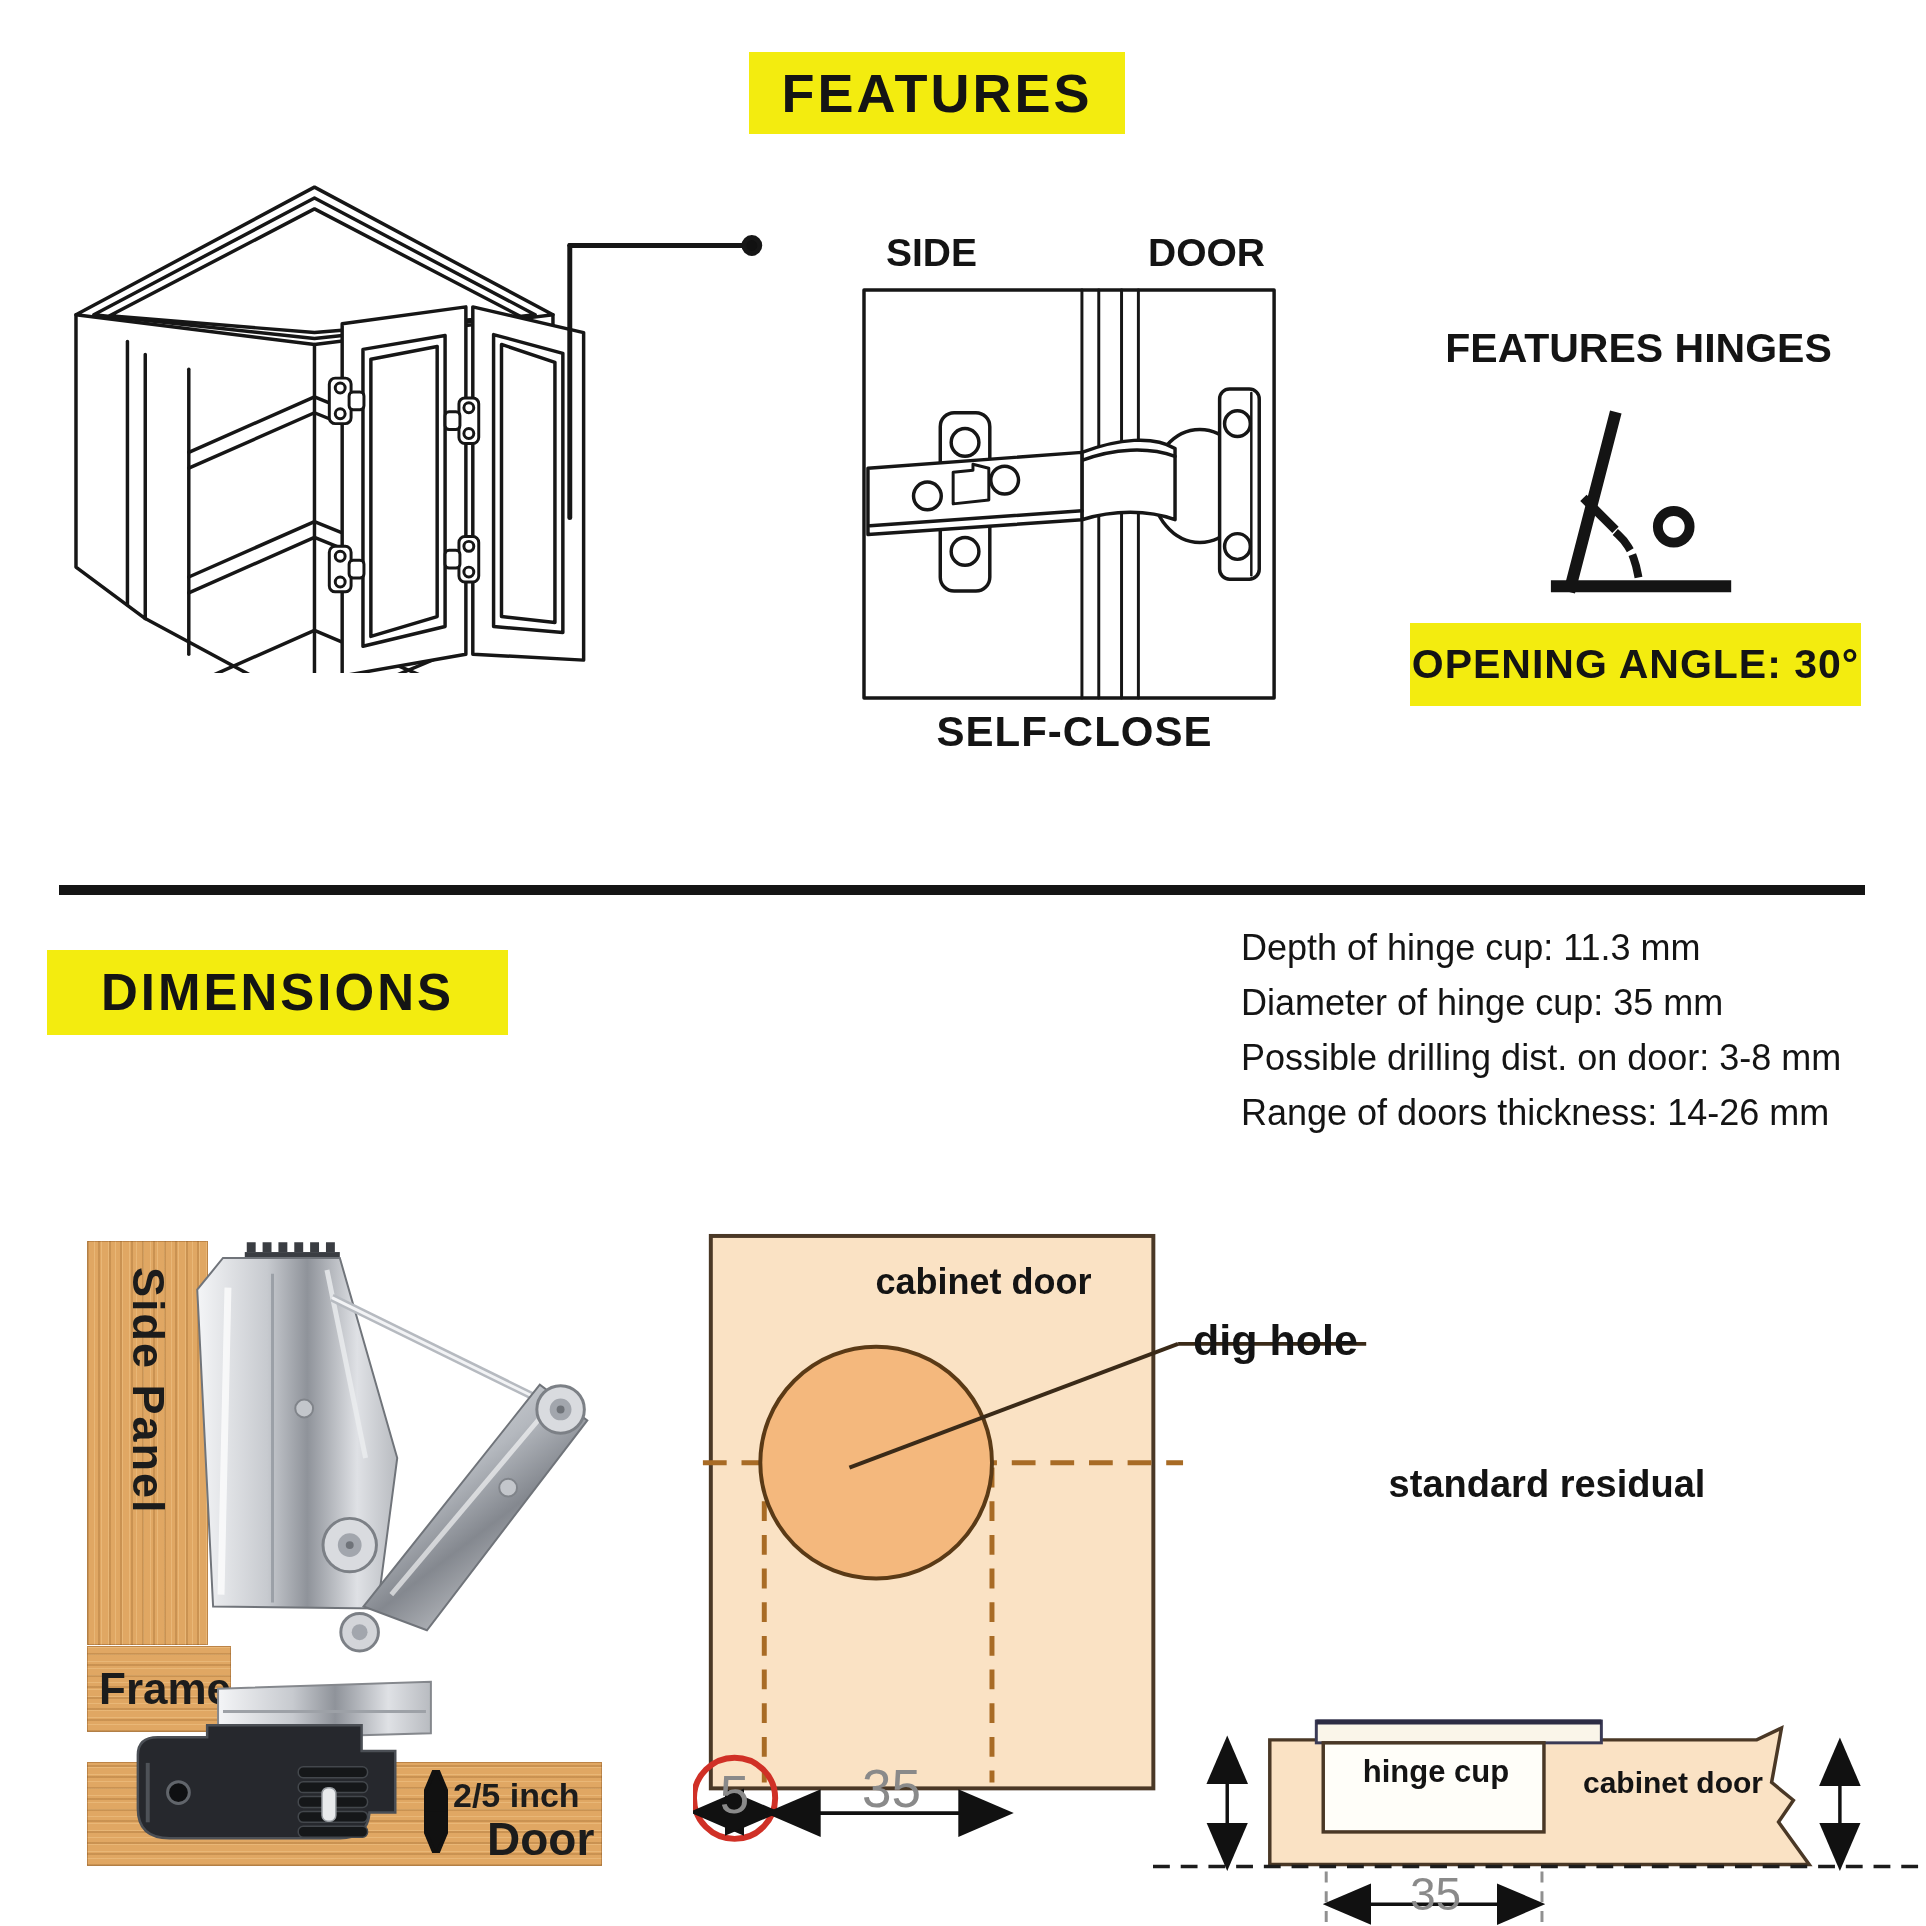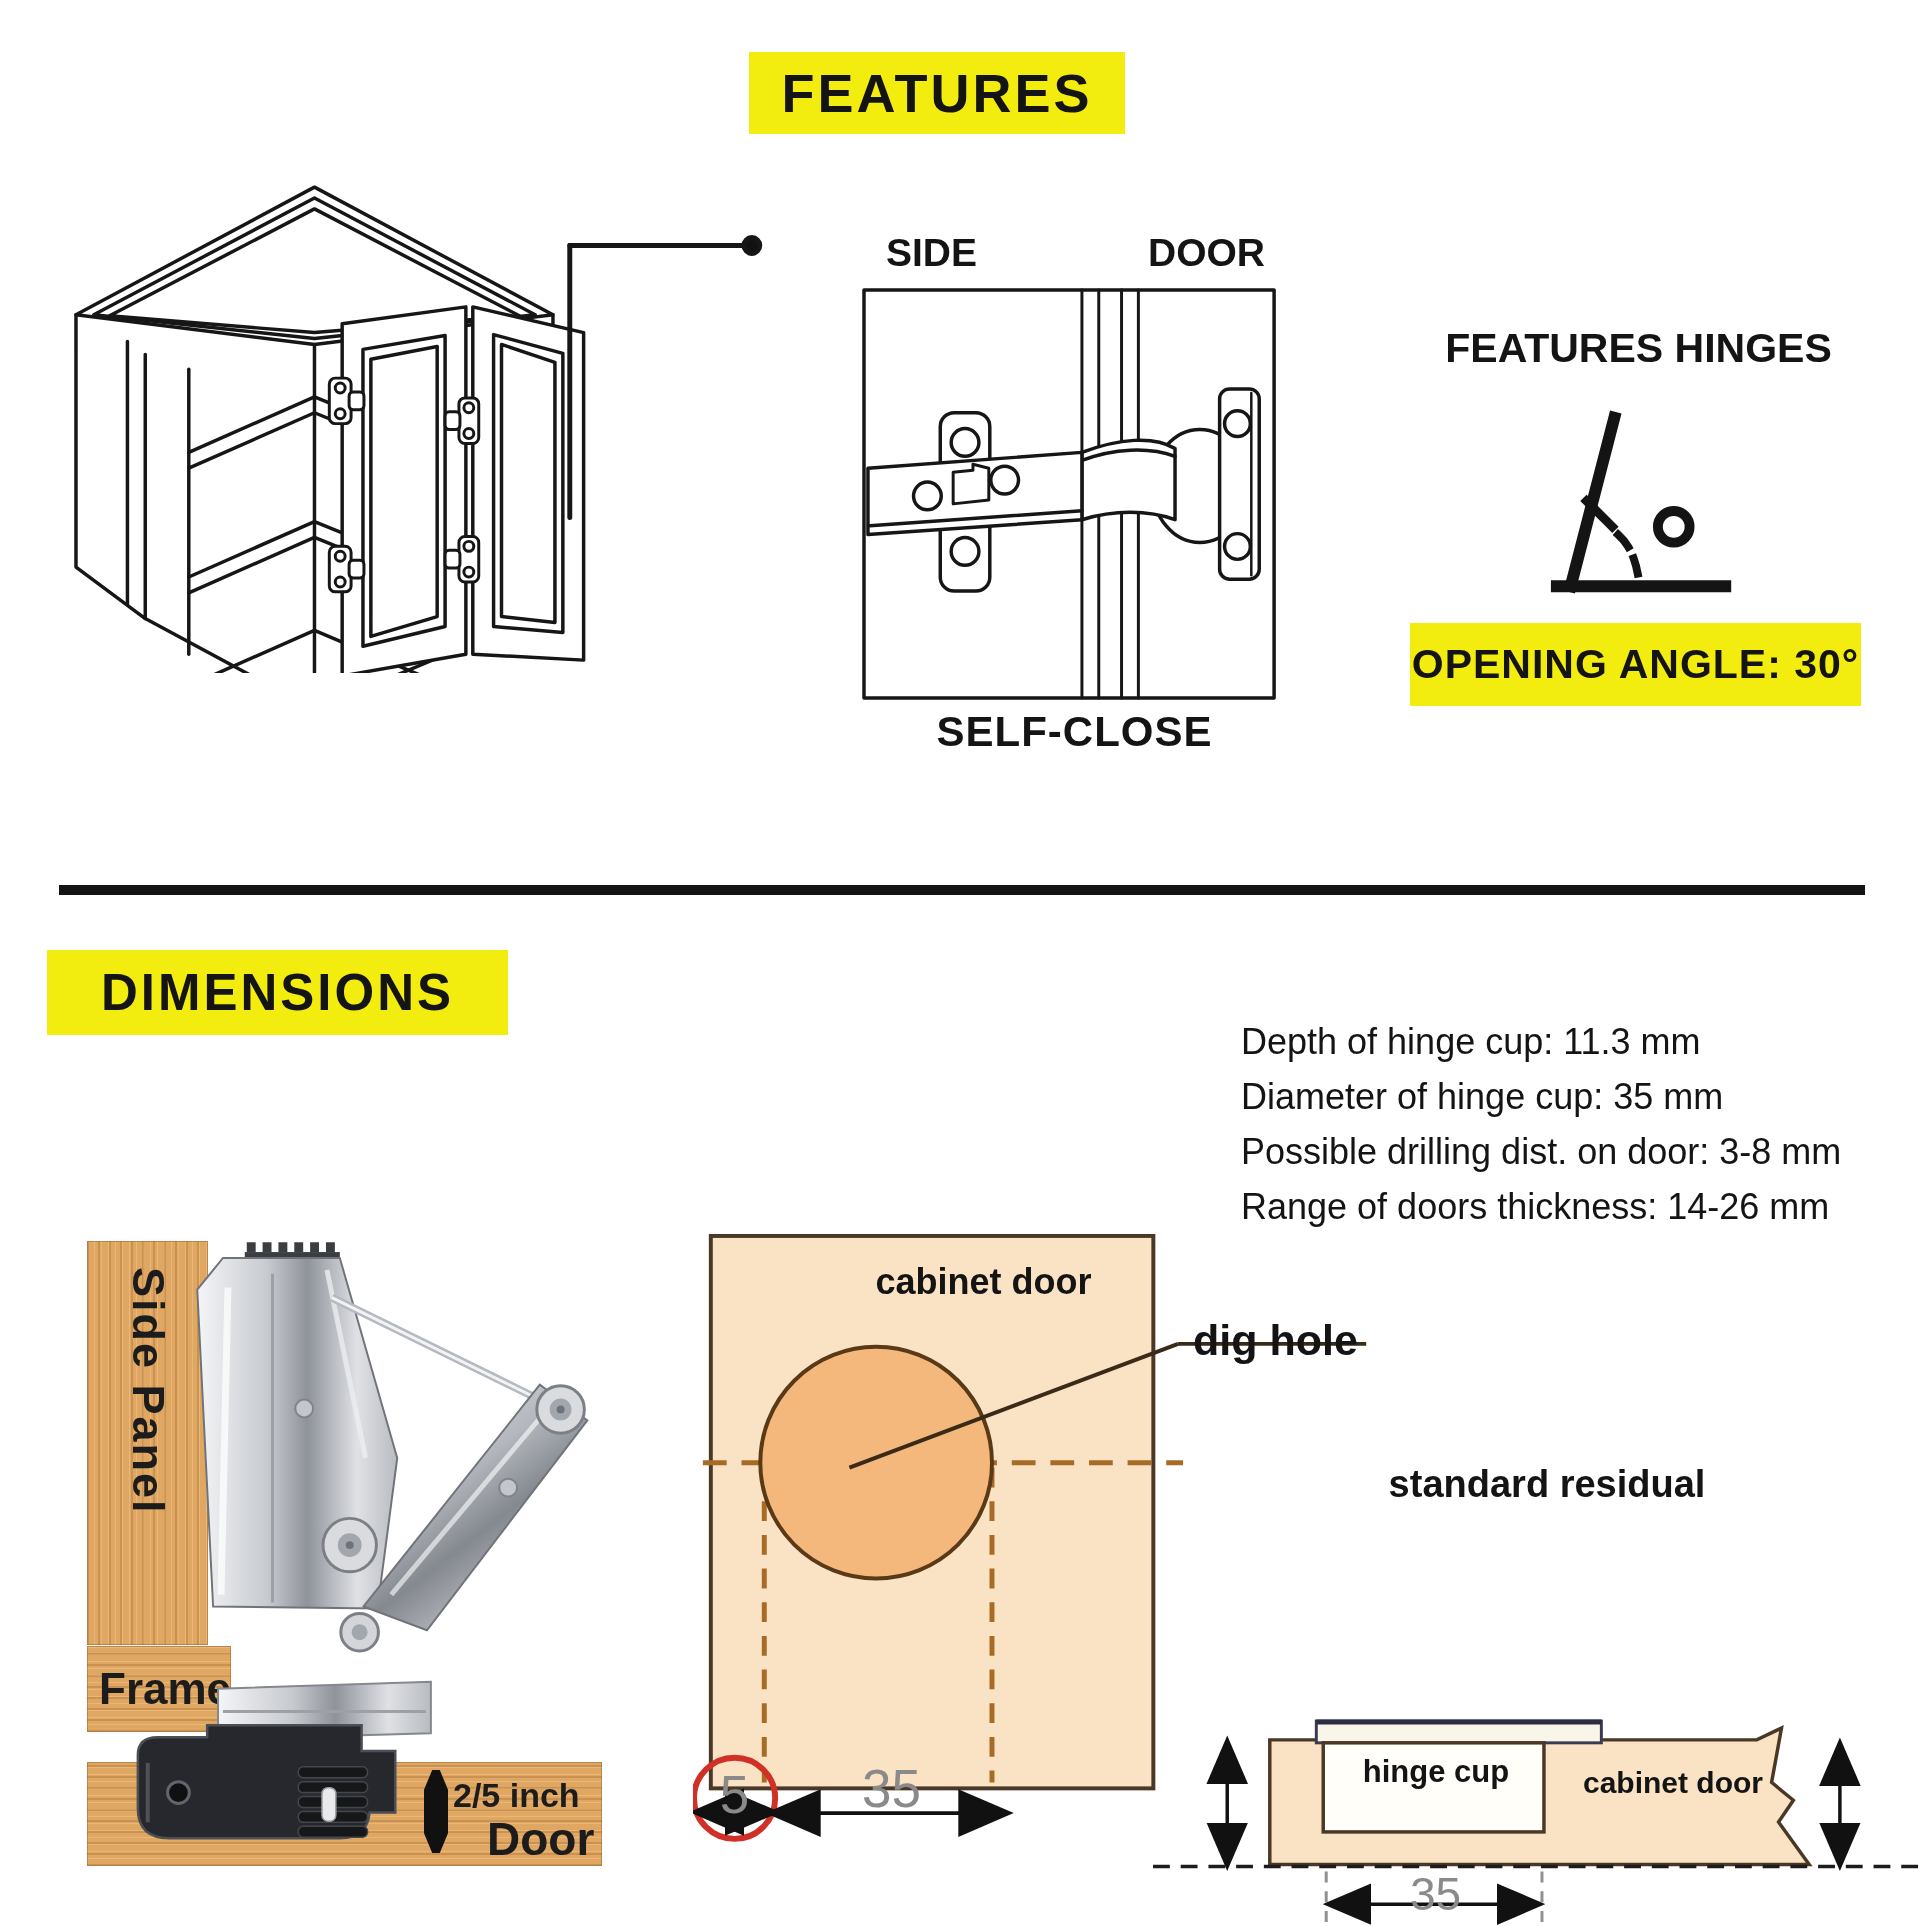--- a/index.html
+++ b/index.html
@@ -132,21 +132,21 @@
     <path d="M82,138 Q99,153 103,186" stroke-width="8" stroke-dasharray="16 13"></path>
     <circle cx="138" cy="130" r="16" stroke-width="10"></circle>
   </svg>
 
   <div class="abs hl" style="left:1410px;top:623px;width:451px;height:83px;line-height:83px;font-size:41px;font-weight:700;letter-spacing:1px;">OPENING ANGLE: 30°</div>
 
   <div class="abs" style="left:59px;top:885px;width:1806px;height:10px;background:#141414;"></div>
 
   <div class="abs hl" style="left:47px;top:950px;width:461px;height:85px;line-height:85px;font-size:51px;letter-spacing:3px;">DIMENSIONS</div>
 
-  <div class="abs" style="left:1241px;top:1014px;width:673px;font-size:36px;line-height:55px;">
+  <div class="abs" style="left:1241px;top:920px;width:673px;font-size:36px;line-height:55px;">
     <div>Depth of hinge cup: 11.3 mm</div>
     <div>Diameter of hinge cup: 35 mm</div>
     <div>Possible drilling dist. on door: 3-8 mm</div>
     <div>Range of doors thickness: 14-26 mm</div>
   </div>
 
   <div class="abs wood grain-v" style="left:87px;top:1241px;width:121px;height:404px;">
     <div class="abs vtext lbl" style="left:50%;transform:translateX(-50%);top:26px;font-size:45px;font-weight:700;letter-spacing:2px;color:#1c1c1c;">Side Panel</div>
   </div>
   <div class="abs wood grain-h" style="left:87px;top:1646px;width:144px;height:86px;">

